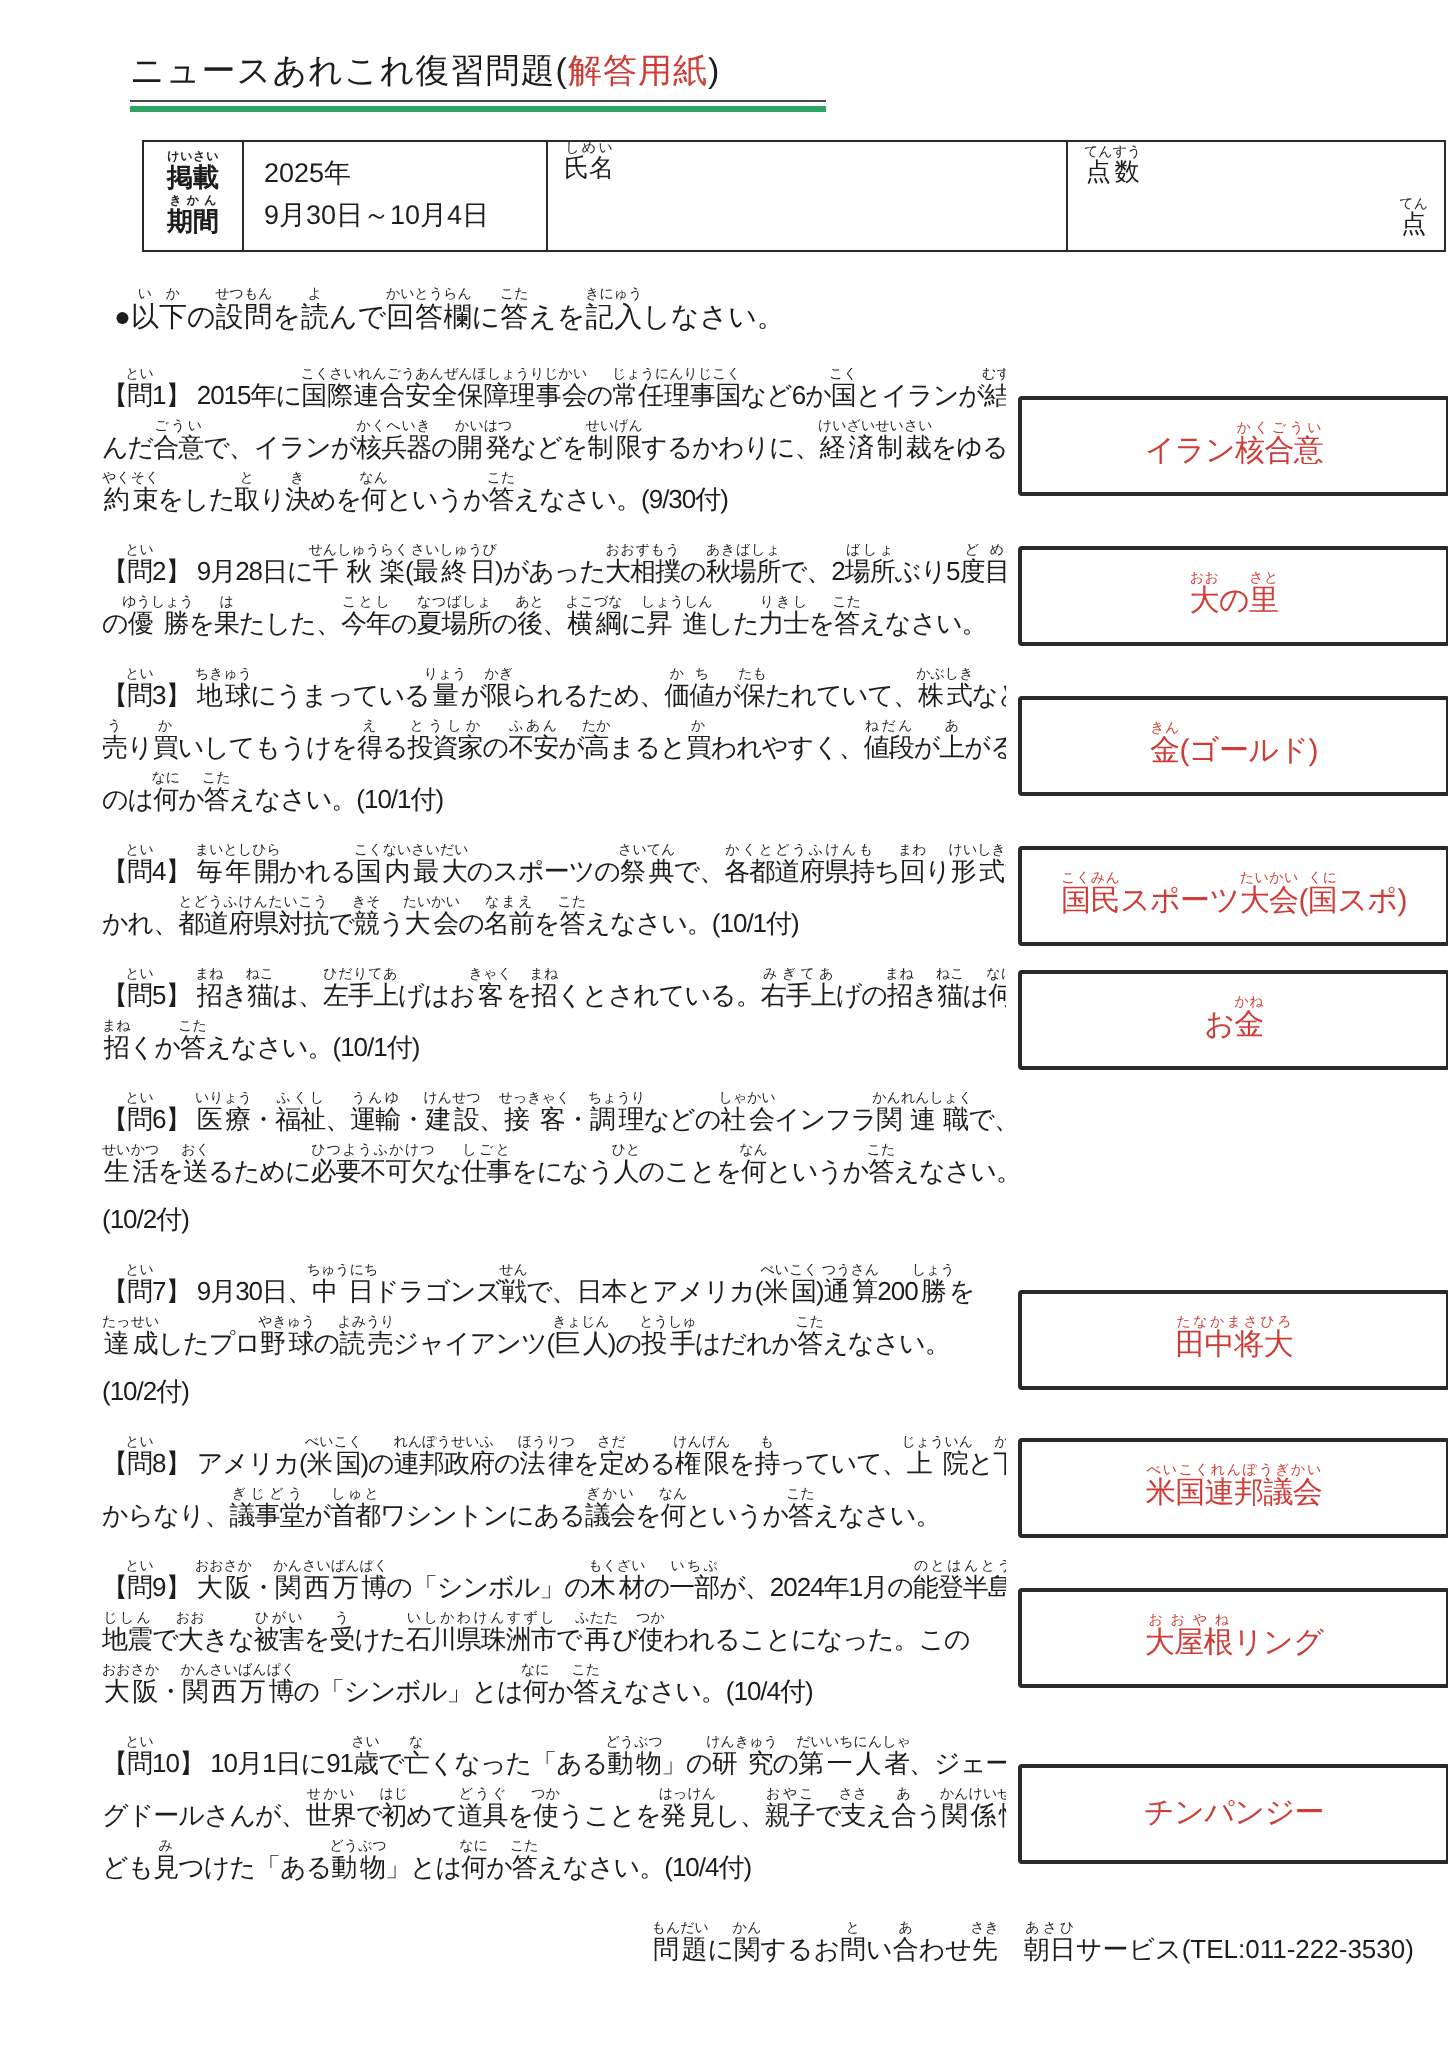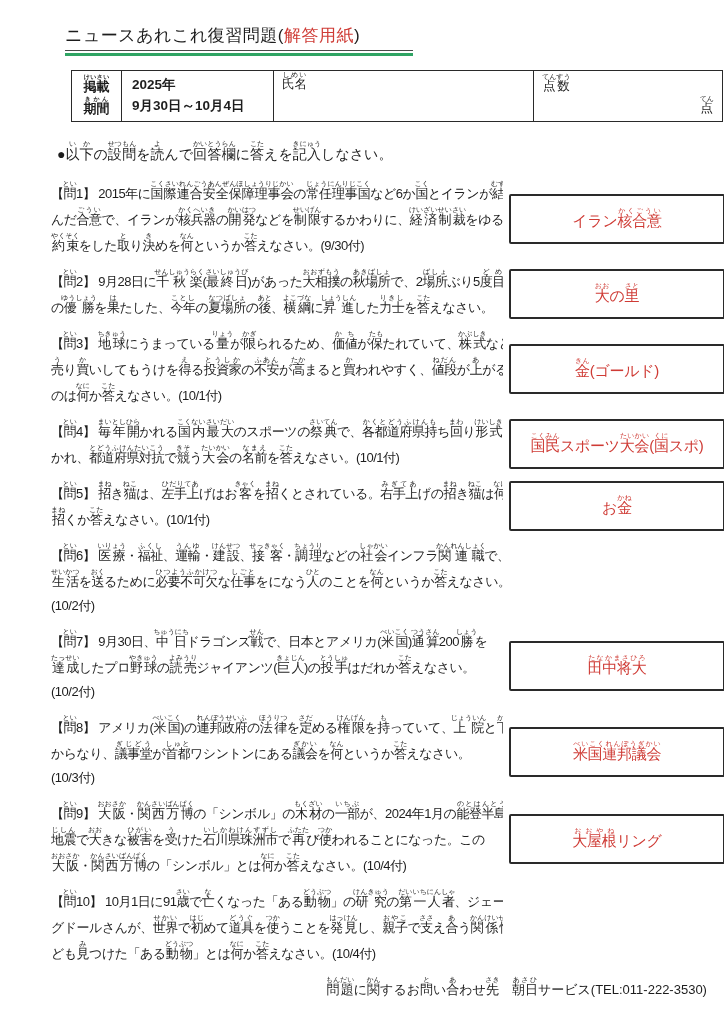--- a/index.html
+++ b/index.html
@@ -23,21 +23,21 @@
 
   
   .htable { margin-left:20px; margin-right:2px; display:flex;
             border:1.6px solid var(--line); height:56px; }
   .h-label { width:50px; border-right:1.4px solid var(--line);
              display:flex; flex-direction:column; align-items:center; justify-content:center;
              font-weight:bold; font-size:13px; line-height:1.25; }
   .h-label rt { font-weight:bold; font-size:6px; }
   .h-period { width:152px; border-right:1.4px solid var(--line);
               display:flex; flex-direction:column; justify-content:center;
-              padding:2px 10px; font-size:13.5px; line-height:1.55;font-weight:bold; }
+              padding:2px 10px; font-size:13.5px; line-height:1.55; }
   .h-name { flex:1; border-right:1.4px solid var(--line); padding:2px 8px; font-size:12.5px; }
   .h-score { width:188px; display:flex; flex-direction:column;
              justify-content:space-between; padding:2px 8px 4px; font-size:12.5px; }
   .h-score .unit { align-self:flex-end; }
 
   
   .instruction { margin:18px 0 16px 6px; font-size:14px; }
 
   
   .q-row { display:flex; align-items:center; margin-bottom:10px; }
@@ -159,21 +159,20 @@
         <div class="a-cell">
           <div class="a-box">
             <span><ruby>田中将大<rt>たなかまさひろ</rt></ruby></span>
           </div>
         </div>
       </div>
       <div class="q-row">
         <div class="q-text">
           <div class="q-line">【<ruby>問<rt>とい</rt></ruby>8】 アメリカ(<ruby>米国<rt>べいこく</rt></ruby>)の<ruby>連邦政府<rt>れんぽうせいふ</rt></ruby>の<ruby>法律<rt>ほうりつ</rt></ruby>を<ruby>定<rt>さだ</rt></ruby>める<ruby>権限<rt>けんげん</rt></ruby>を<ruby>持<rt>も</rt></ruby>っていて、<ruby>上院<rt>じょういん</rt></ruby>と<ruby>下院<rt>かいん</rt></ruby></div>
           <div class="q-line">からなり、<ruby>議事堂<rt>ぎじどう</rt></ruby>が<ruby>首都<rt>しゅと</rt></ruby>ワシントンにある<ruby>議会<rt>ぎかい</rt></ruby>を<ruby>何<rt>なん</rt></ruby>というか<ruby>答<rt>こた</rt></ruby>えなさい。</div>
-          <div class="q-line">(10/3付)</div>
         </div>
         <div class="a-cell">
           <div class="a-box">
             <span><ruby>米国連邦議会<rt>べいこくれんぽうぎかい</rt></ruby></span>
           </div>
         </div>
       </div>
       <div class="q-row">
         <div class="q-text">
           <div class="q-line">【<ruby>問<rt>とい</rt></ruby>9】 <ruby>大阪<rt>おおさか</rt></ruby>・<ruby>関西万博<rt>かんさいばんぱく</rt></ruby>の「シンボル」の<ruby>木材<rt>もくざい</rt></ruby>の<ruby>一部<rt>いちぶ</rt></ruby>が、2024年1月の<ruby>能登半島<rt>のとはんとう</rt></ruby></div>
@@ -185,18 +184,23 @@
             <span><ruby>大屋根<rt>おおやね</rt></ruby>リング</span>
           </div>
         </div>
       </div>
       <div class="q-row">
         <div class="q-text">
           <div class="q-line">【<ruby>問<rt>とい</rt></ruby>10】 10月1日に91<ruby>歳<rt>さい</rt></ruby>で<ruby>亡<rt>な</rt></ruby>くなった「ある<ruby>動物<rt>どうぶつ</rt></ruby>」の<ruby>研究<rt>けんきゅう</rt></ruby>の<ruby>第一人者<rt>だいいちにんしゃ</rt></ruby>、ジェーン・</div>
           <div class="q-line">グドールさんが、<ruby>世界<rt>せかい</rt></ruby>で<ruby>初<rt>はじ</rt></ruby>めて<ruby>道具<rt>どうぐ</rt></ruby>を<ruby>使<rt>つか</rt></ruby>うことを<ruby>発見<rt>はっけん</rt></ruby>し、<ruby>親子<rt>おやこ</rt></ruby>で<ruby>支<rt>ささ</rt></ruby>え<ruby>合<rt>あ</rt></ruby>う<ruby>関係性<rt>かんけいせい</rt></ruby>な</div>
           <div class="q-line">ども<ruby>見<rt>み</rt></ruby>つけた「ある<ruby>動物<rt>どうぶつ</rt></ruby>」とは<ruby>何<rt>なに</rt></ruby>か<ruby>答<rt>こた</rt></ruby>えなさい。(10/4付)</div>
         </div>
+        <div class="a-cell">
+          <div class="a-box">
+            <span>チンパンジー</span>
+          </div>
+        </div>
       </div>
     </div>
 
   <div class="footer"><ruby>問題<rt>もんだい</rt></ruby>に<ruby>関<rt>かん</rt></ruby>するお<ruby>問<rt>と</rt></ruby>い<ruby>合<rt>あ</rt></ruby>わせ<ruby>先<rt>さき</rt></ruby>　<ruby>朝日<rt>あさひ</rt></ruby>サービス(TEL:011-222-3530)</div>
 
 </div>
 
 </body></html>

